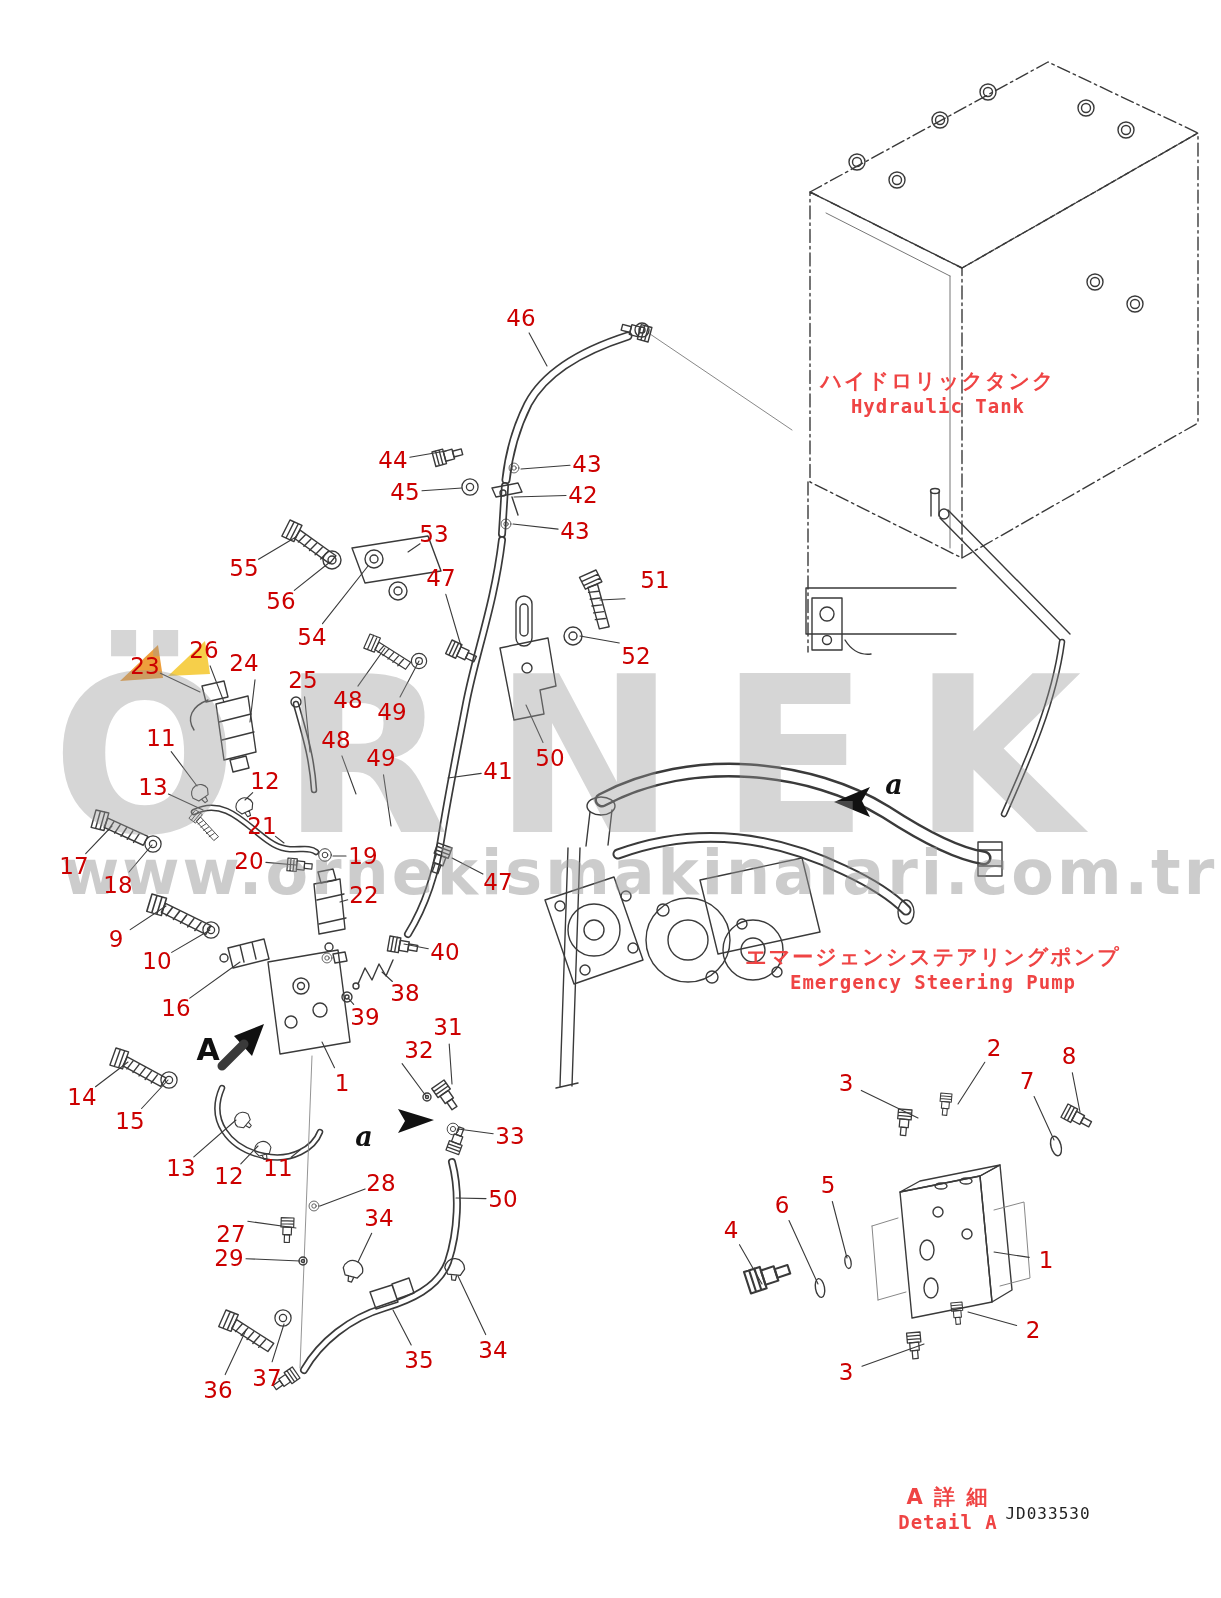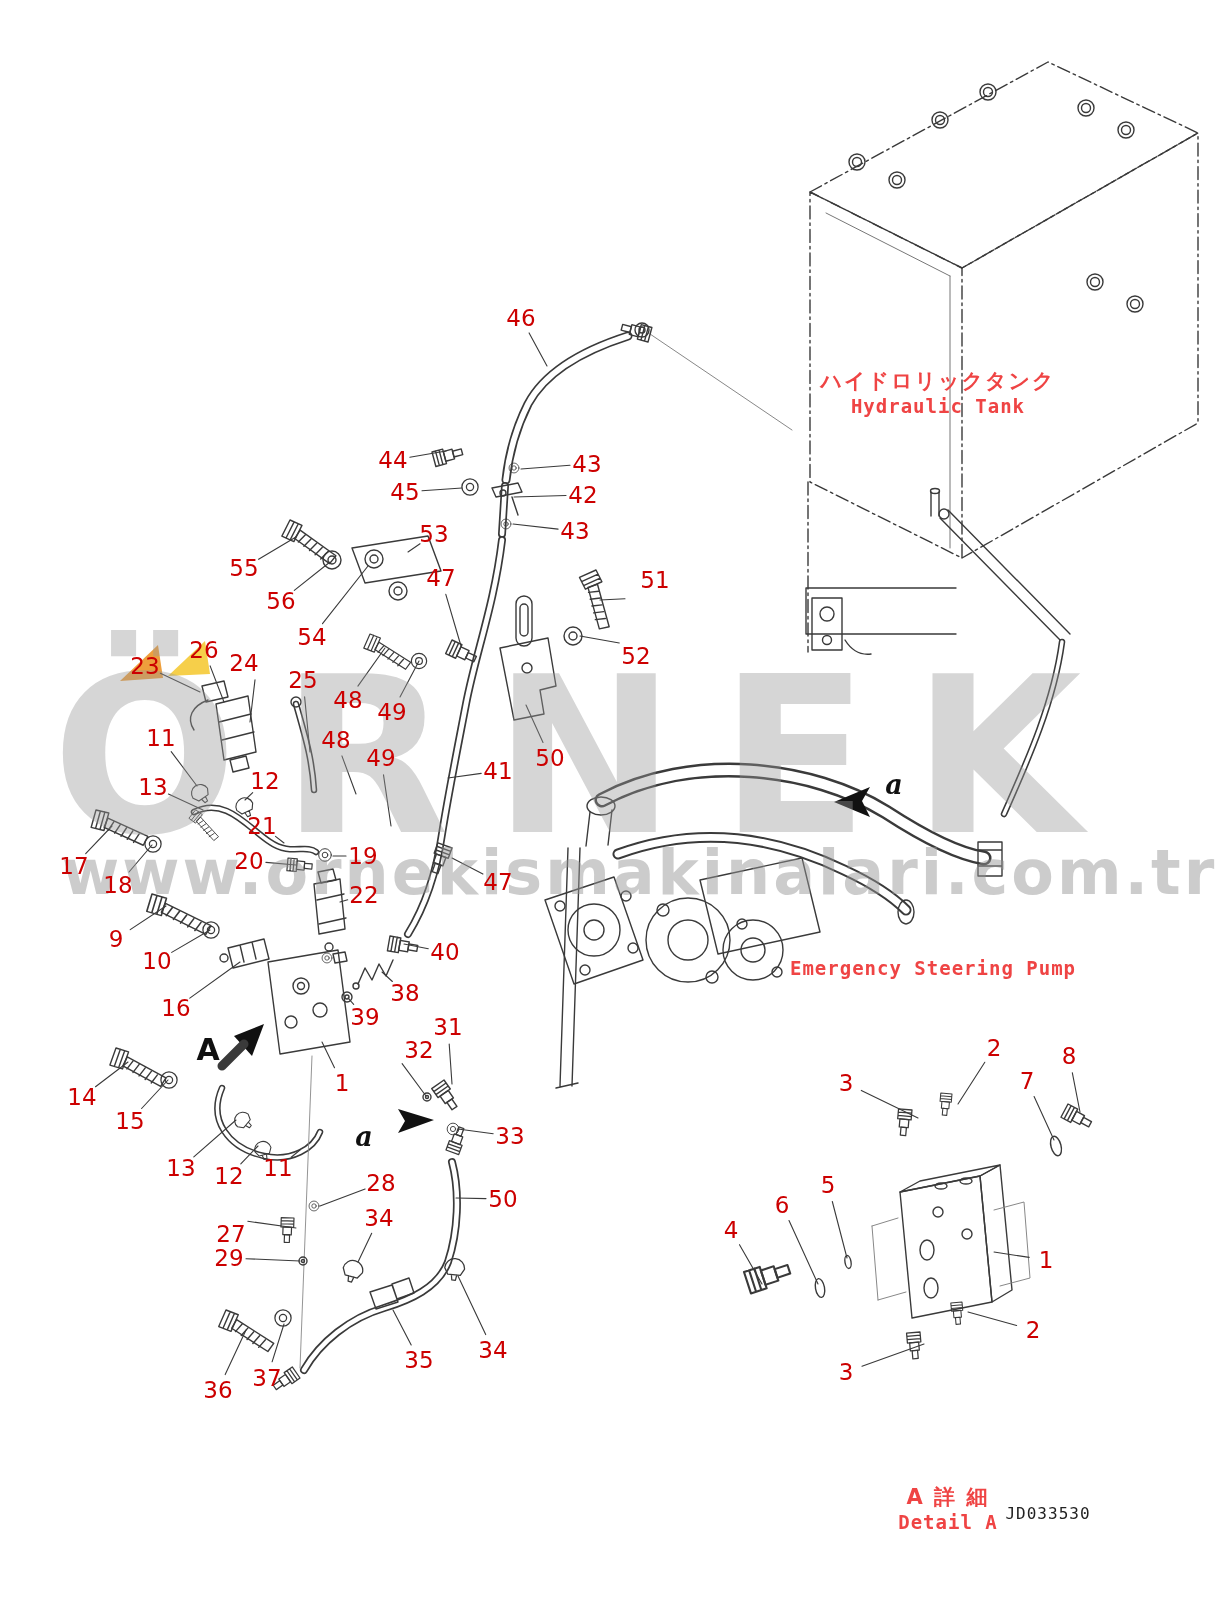--- a/index.html
+++ b/index.html
@@ -338,20 +338,21 @@
   </svg>
 
   <div id="wm-main">ÖRNEK</div>
   <div id="wm-url">www.ornekismakinalari.com.tr</div>
 
   <div class="fixed-label" style="left:938px;top:392px">
     <div class="jp">ハイドロリックタンク</div>
     <div class="en">Hydraulic Tank</div>
   </div>
   <div class="fixed-label" style="left:933px;top:968px">
+    <div class="jp">エマージェンシステアリングポンプ</div>
     <div class="en">Emergency Steering Pump</div>
   </div>
   <div class="fixed-label" style="left:948px;top:1508px">
     <div class="jp">A 詳 細</div>
     <div class="en">Detail A</div>
   </div>
   <div class="dwg" style="left:1048px;top:1513px">JD033530</div>
 
   <div id="callout-layer">
       <div class="callout" style="left: 521px; top: 318px;">46</div>

